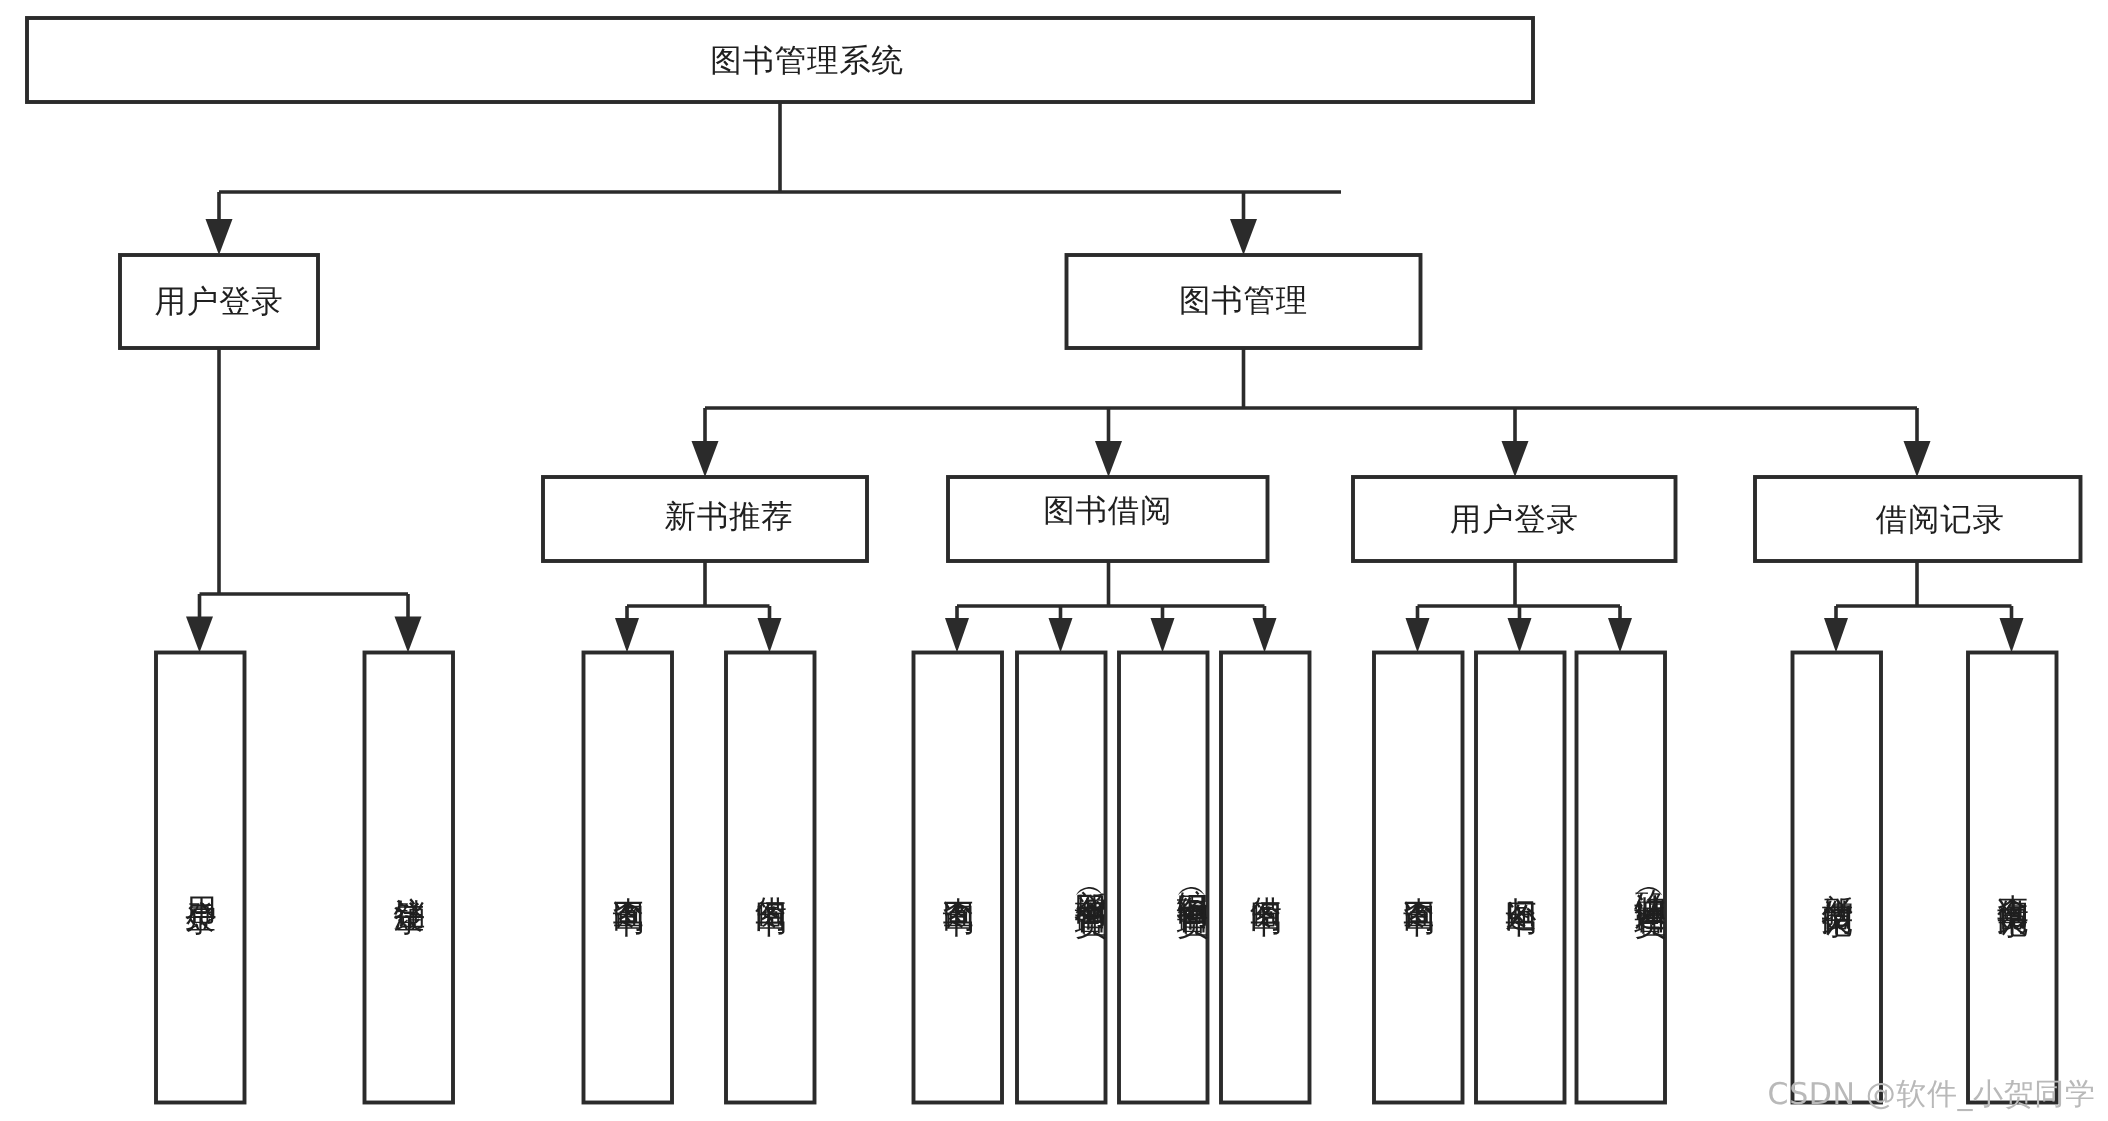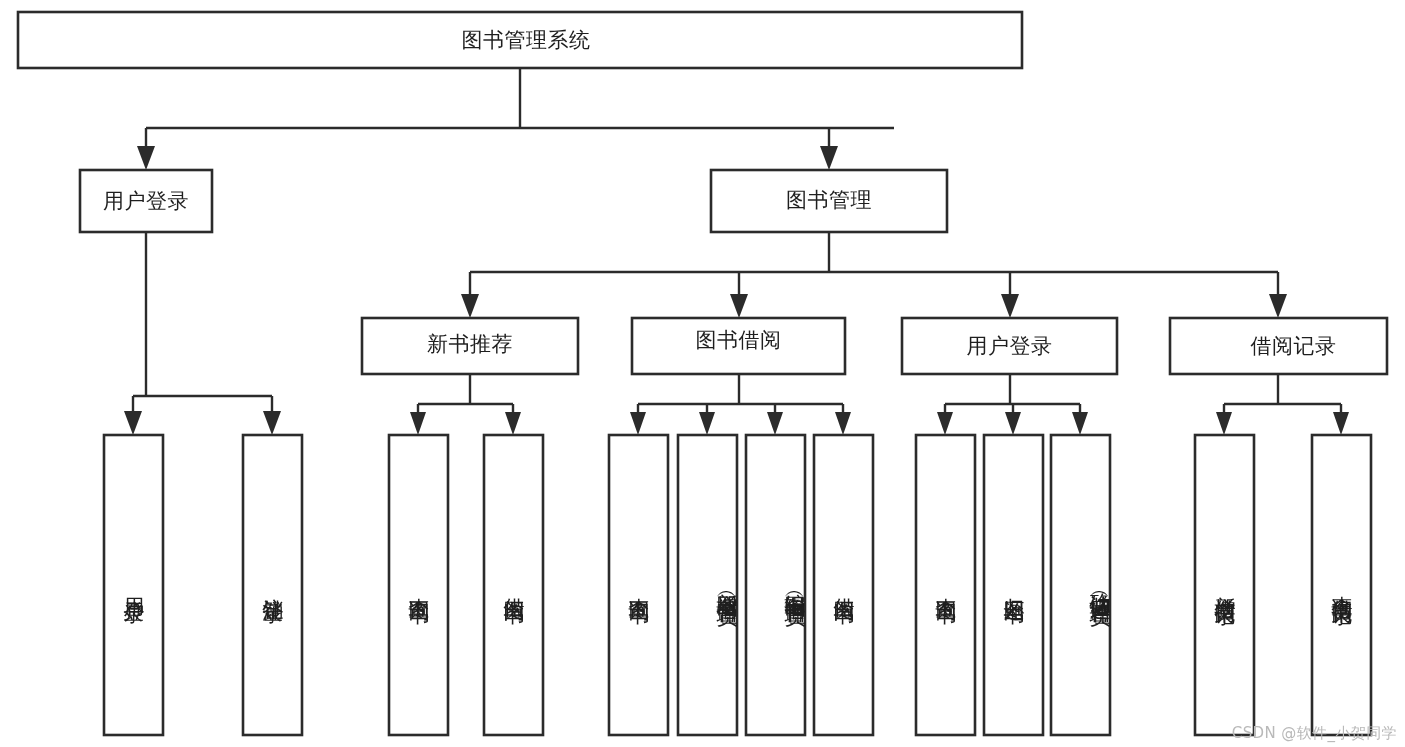--- a/index.html
+++ b/index.html
@@ -61,21 +61,21 @@
     writing-mode: vertical-rl;
     text-orientation: upright;
     font-size: 21px;
     letter-spacing: 2px;
     line-height: 1;
   }
   .watermark {
     position: absolute;
     right: 8px;
     bottom: 4px;
-    font-size: 15px;
+    font-size: 20px;
     color: #b9b9b9;
     font-family: "DejaVu Sans", "Liberation Sans", sans-serif;
     letter-spacing: 0.4px;
     white-space: nowrap;
   }
 </style>
 </head>
 <body>
 
 <div id="diagram-root">
@@ -165,26 +165,26 @@
     <rect class="node-rect" x="814" y="435" width="59" height="300"></rect>
 
     <rect class="node-rect" x="916" y="435" width="59" height="300"></rect>
     <rect class="node-rect" x="984" y="435" width="59" height="300"></rect>
     <rect class="node-rect" x="1051" y="435" width="59" height="300"></rect>
 
     <rect class="node-rect" x="1195" y="435" width="59" height="300"></rect>
     <rect class="node-rect" x="1312" y="435" width="59" height="300"></rect>
   </svg>
 
-  <div class="node-label horizontal" style="left:24px; top:12px; width:1004px; height:56px;text-align:center;">图书管理系统</div>
+  <div class="node-label horizontal" style="left:36px; top:12px; width:1004px; height:56px;text-align:center;">图书管理系统</div>
 
   <div class="node-label horizontal" style="left:80px; top:170px; width:132px; height:62px;">用户登录</div>
   <div class="node-label horizontal" style="left:711px; top:170px; width:236px; height:60px;">图书管理</div>
 
-  <div class="node-label horizontal" style="left:362px; top:318px; width:216px; height:52px;border-radius:24px;">新书推荐</div>
+  <div class="node-label horizontal" style="left:378px; top:318px; width:216px; height:52px;border-radius:24px;">新书推荐</div>
   <div class="node-label horizontal" style="left:632px; top:318px; width:213px; height:44px;">图书借阅</div>
   <div class="node-label horizontal" style="left:902px; top:318px; width:215px; height:56px;">用户登录</div>
   <div class="node-label horizontal" style="left:1170px; top:318px; width:247px; height:56px;">借阅记录</div>
 
   <div class="node-label vertical" style="left:104px; top:435px; width:59px; height:300px;">用户登录</div>
   <div class="node-label vertical" style="left:243px; top:435px; width:59px; height:300px;">注销登录</div>
 
   <div class="node-label vertical" style="left:389px; top:435px; width:59px; height:300px;">查询图书</div>
   <div class="node-label vertical" style="left:484px; top:435px; width:59px; height:300px;">借阅图书</div>
 

